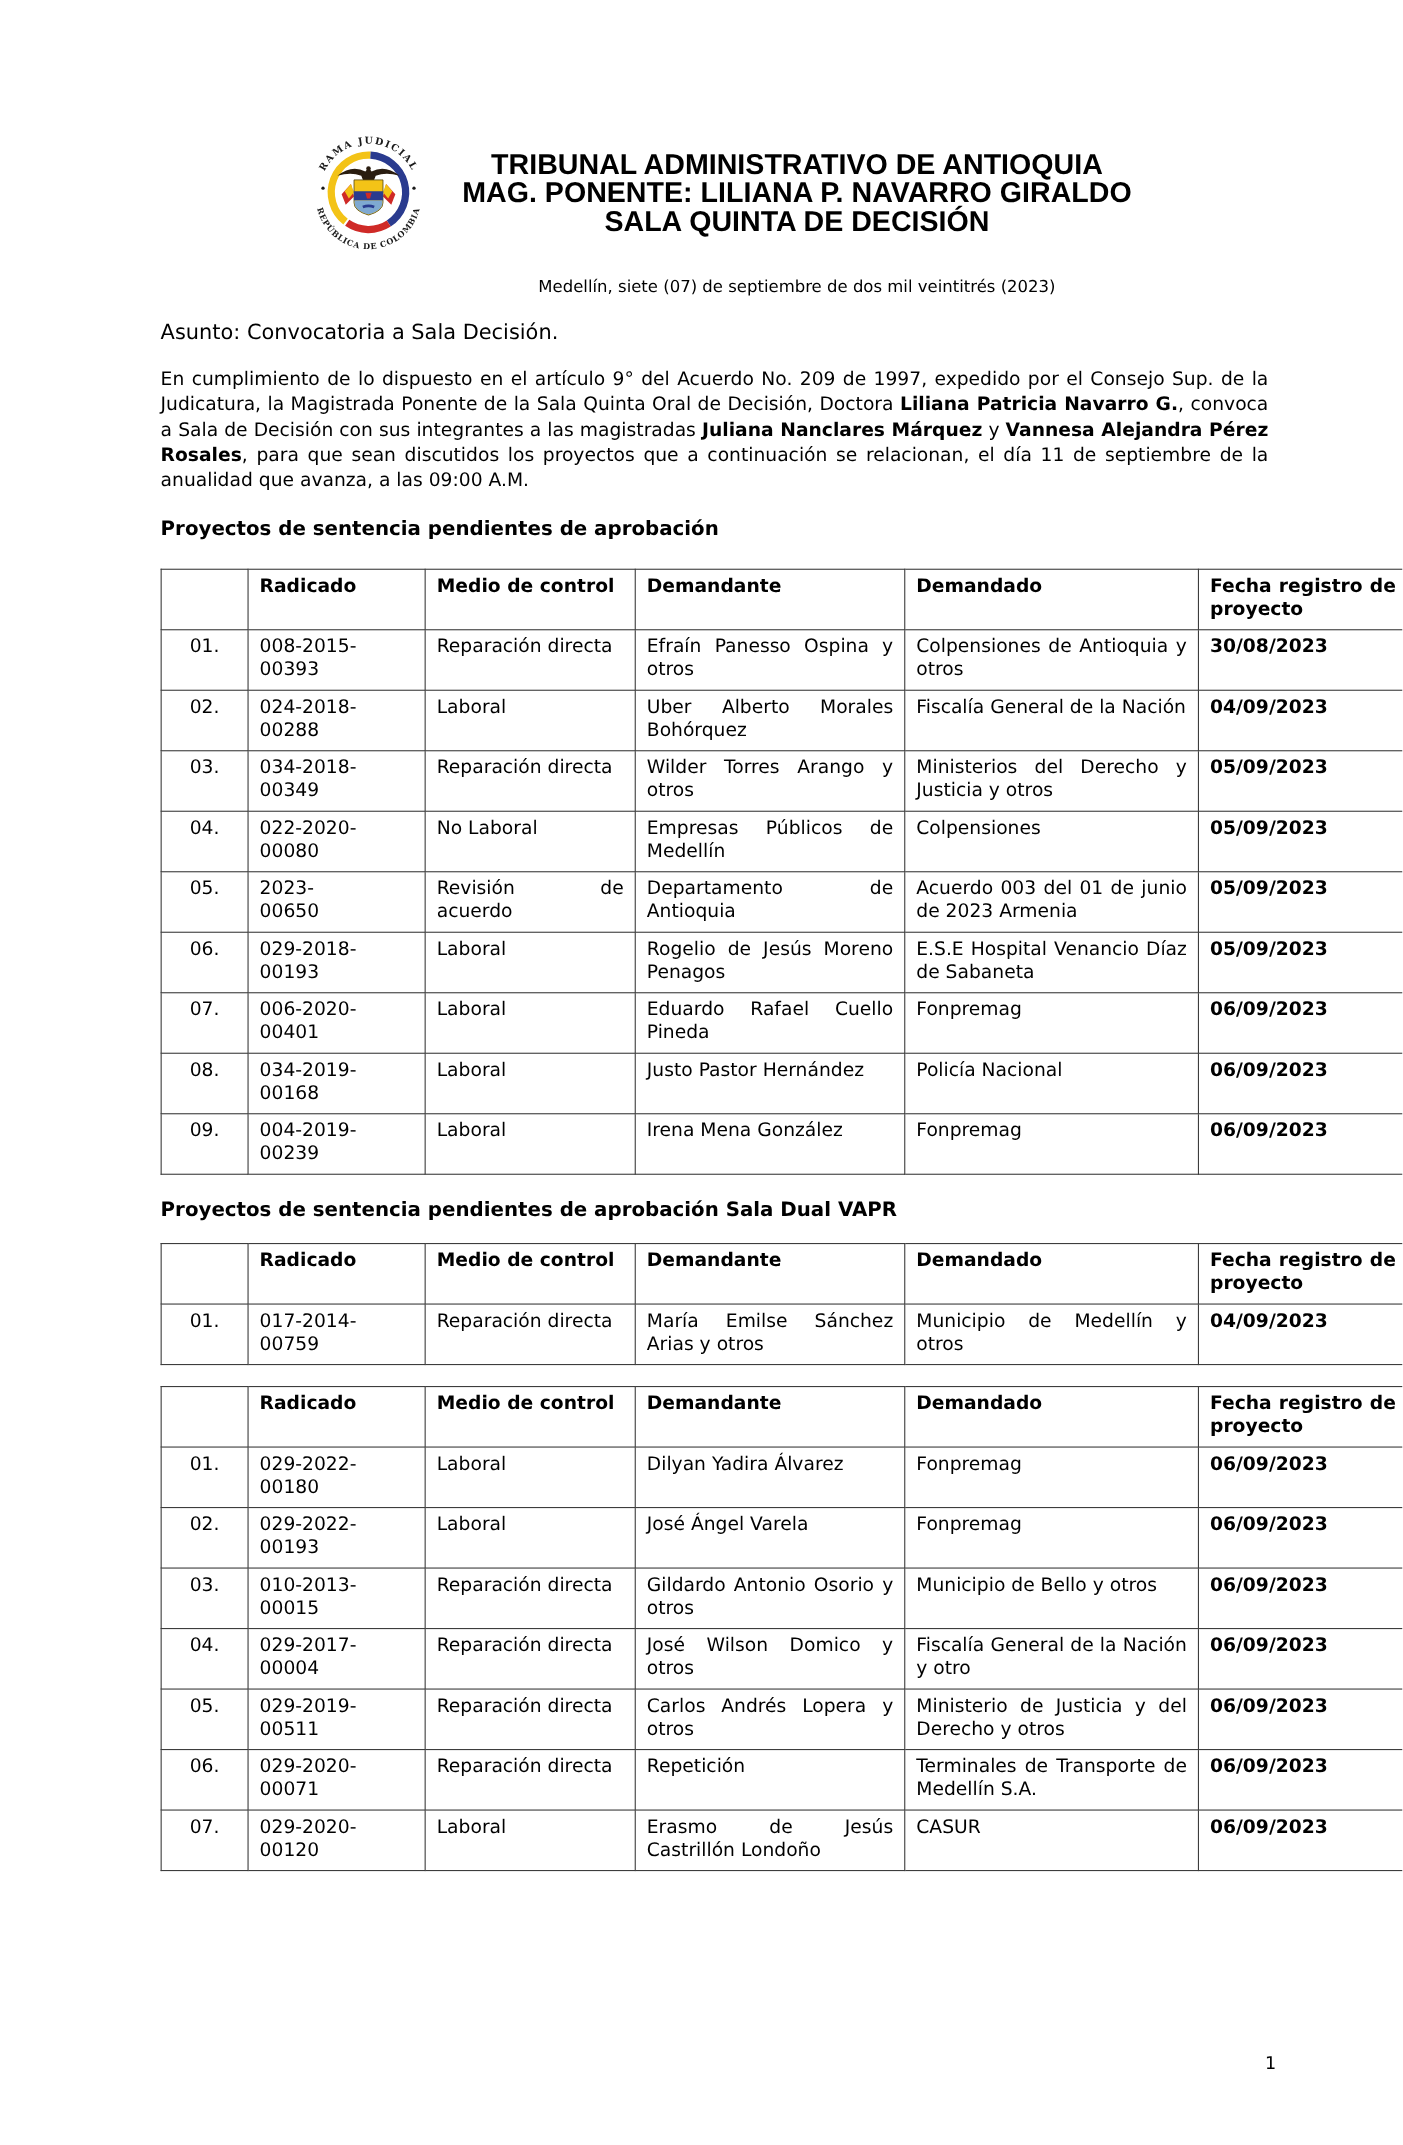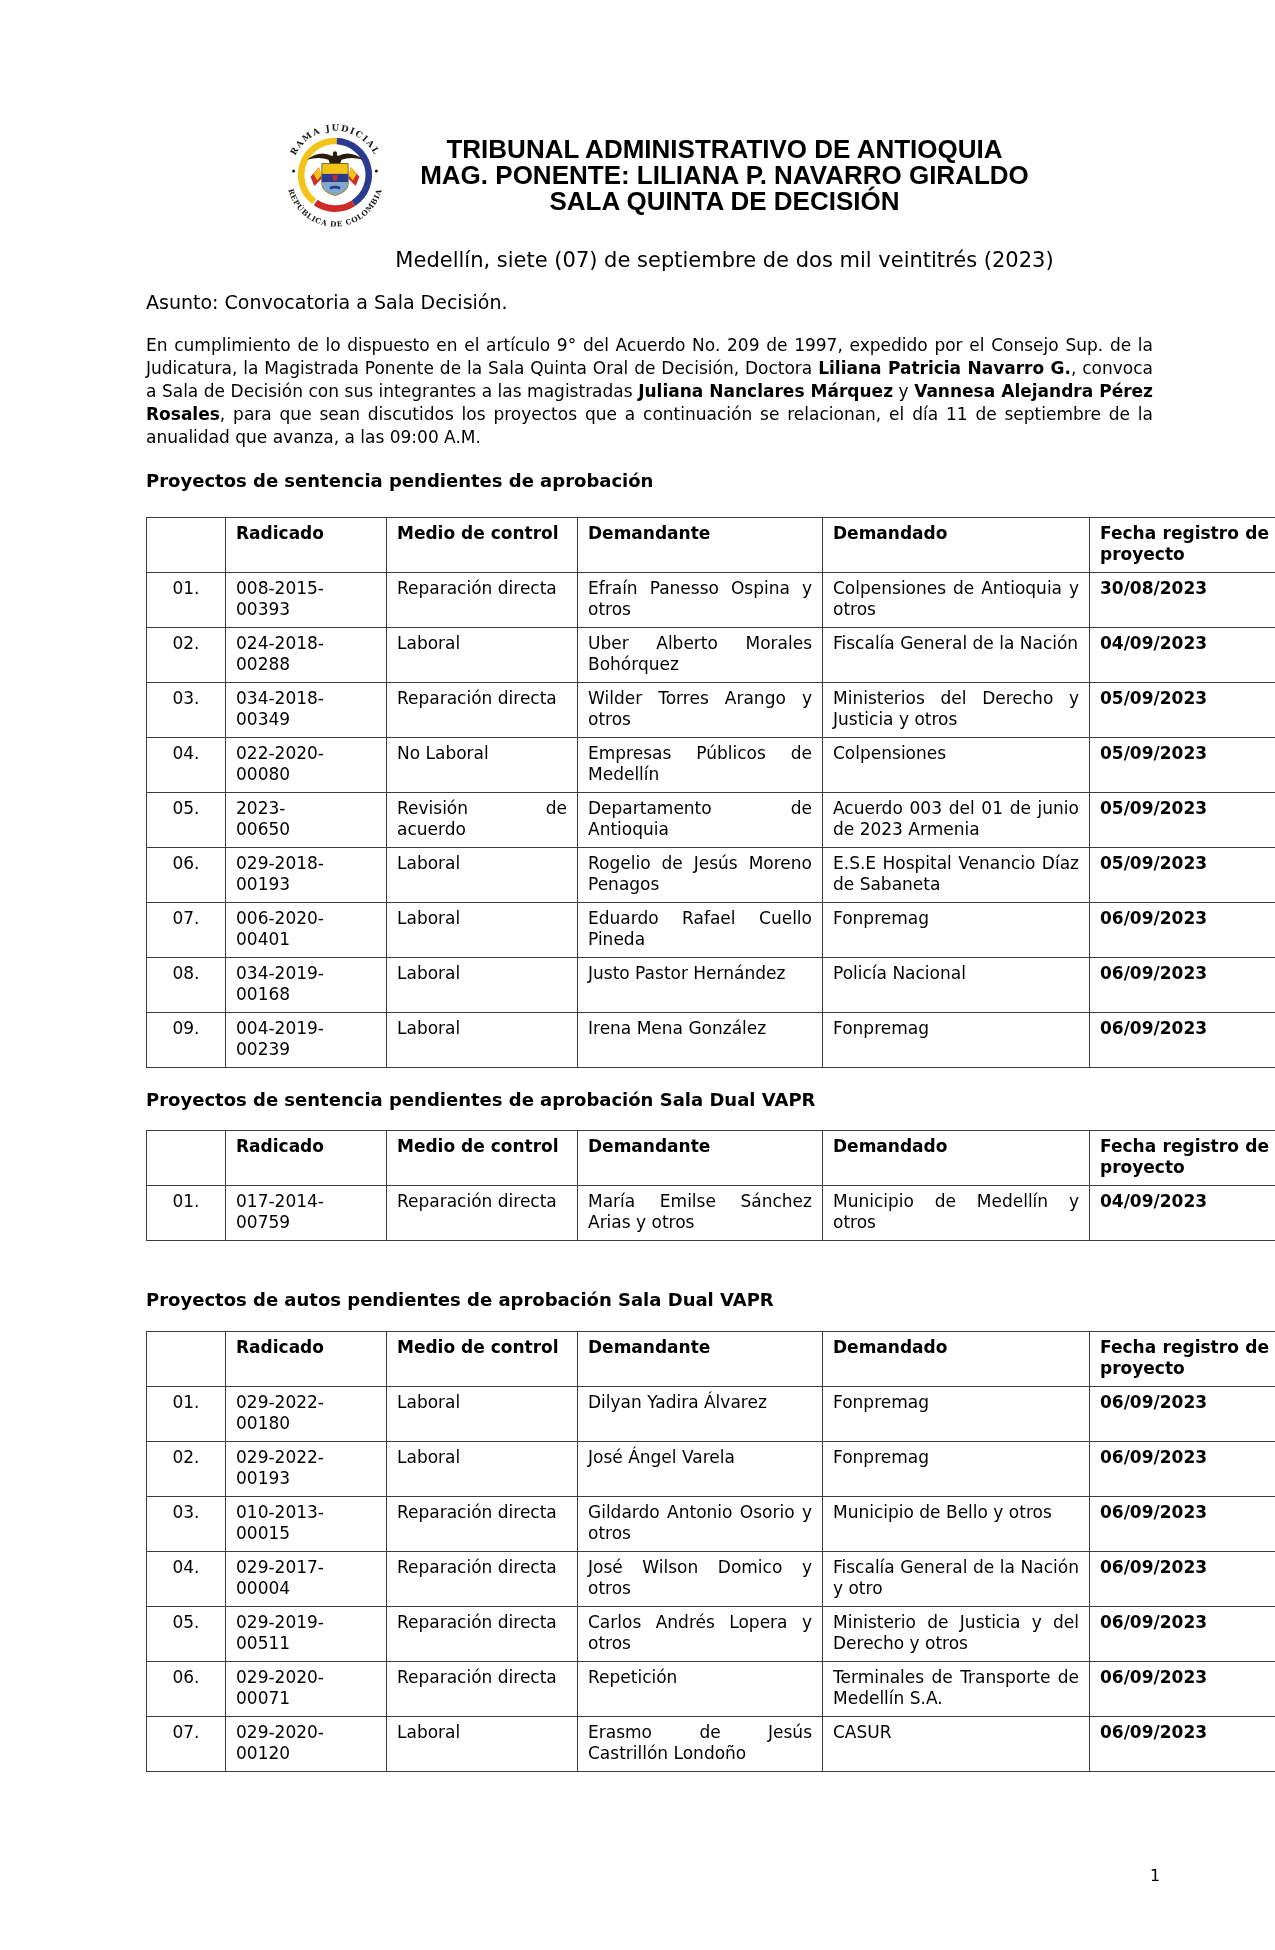--- a/index.html
+++ b/index.html
@@ -4,21 +4,21 @@
 <style>
   html,body{margin:0;padding:0;background:#ffffff;}
   .page{position:relative;width:1275px;height:1950px;background:#ffffff;overflow:hidden;
         font-family:"DejaVu Sans",sans-serif;color:#000;}
   .content{position:absolute;left:146px;top:0;width:1007px;}
   
   .header{position:relative;margin:106px 0 0 0;height:128px;}
   .logo{position:absolute;left:142px;top:10px;width:94px;height:112px;}
   .titles{position:absolute;left:150px;right:0;top:30px;text-align:center;
           font-family:"Liberation Sans",sans-serif;font-weight:bold;font-size:26px;line-height:26px;}
-  .date-line{margin:15px 0 0 150px;text-align:center;font-size:21px;line-height:22px;}
+  .date-line{margin:15px 0 0 150px;text-align:center;font-size:15px;line-height:22px;}
   
   .subject{margin:20px 0 0 0;font-size:19px;line-height:22px;font-weight:normal;}
   .intro{margin:21px 0 0 0;font-size:17px;line-height:23px;text-align:justify;width:1007px;}
   .intro b{font-weight:bold;}
   
   .section-heading{margin:0;font-size:18px;line-height:24px;font-weight:bold;
                    }
   .sh0{margin-top:20px;} .sh1{margin-top:20px;} .sh2{margin-top:47px;}
   
   table.cases-table{border-collapse:collapse;table-layout:fixed;width:1007px;
@@ -213,21 +213,20 @@
             <td class="c1">017-2014-
 00759</td>
             <td class="c2">Reparación directa</td>
             <td class="c3">María Emilse Sánchez Arias y otros</td>
             <td class="c4">Municipio de Medellín y otros</td>
             <td class="c5">04/09/2023</td>
           </tr>
         </tbody>
     </table>
 
-    <h2 class="section-heading sh2">Proyectos de autos pendientes de aprobación Sala Dual VAPR</h2>
     <table class="cases-table t2">
       <thead>
           <tr>
             <th></th>
             <th>Radicado</th>
             <th>Medio de control</th>
             <th>Demandante</th>
             <th>Demandado</th>
             <th>Fecha registro de proyecto</th>
           </tr>

